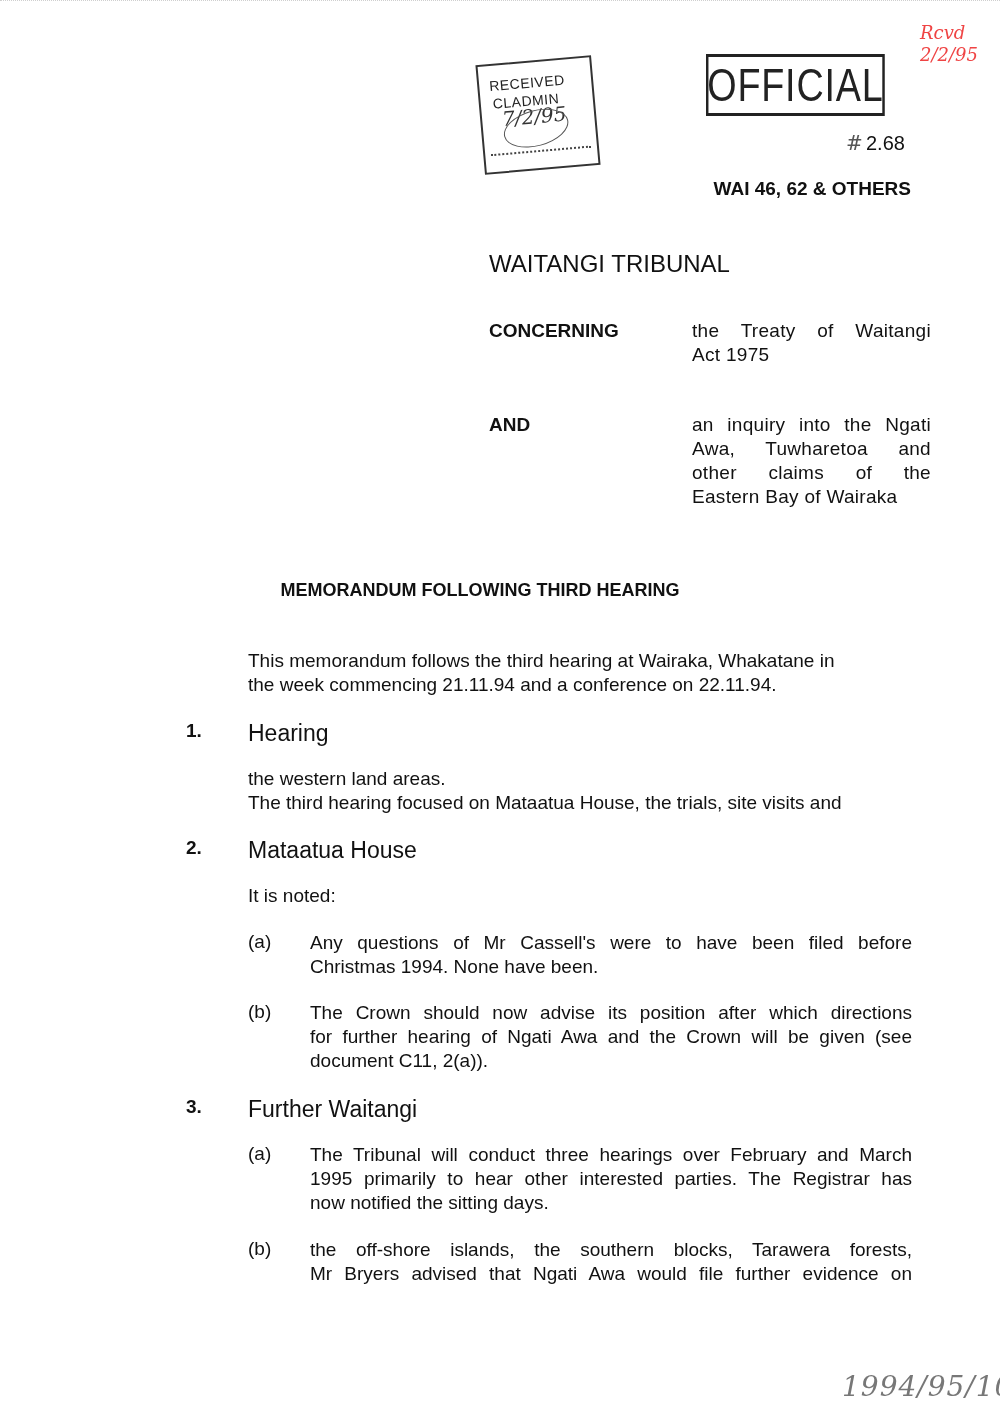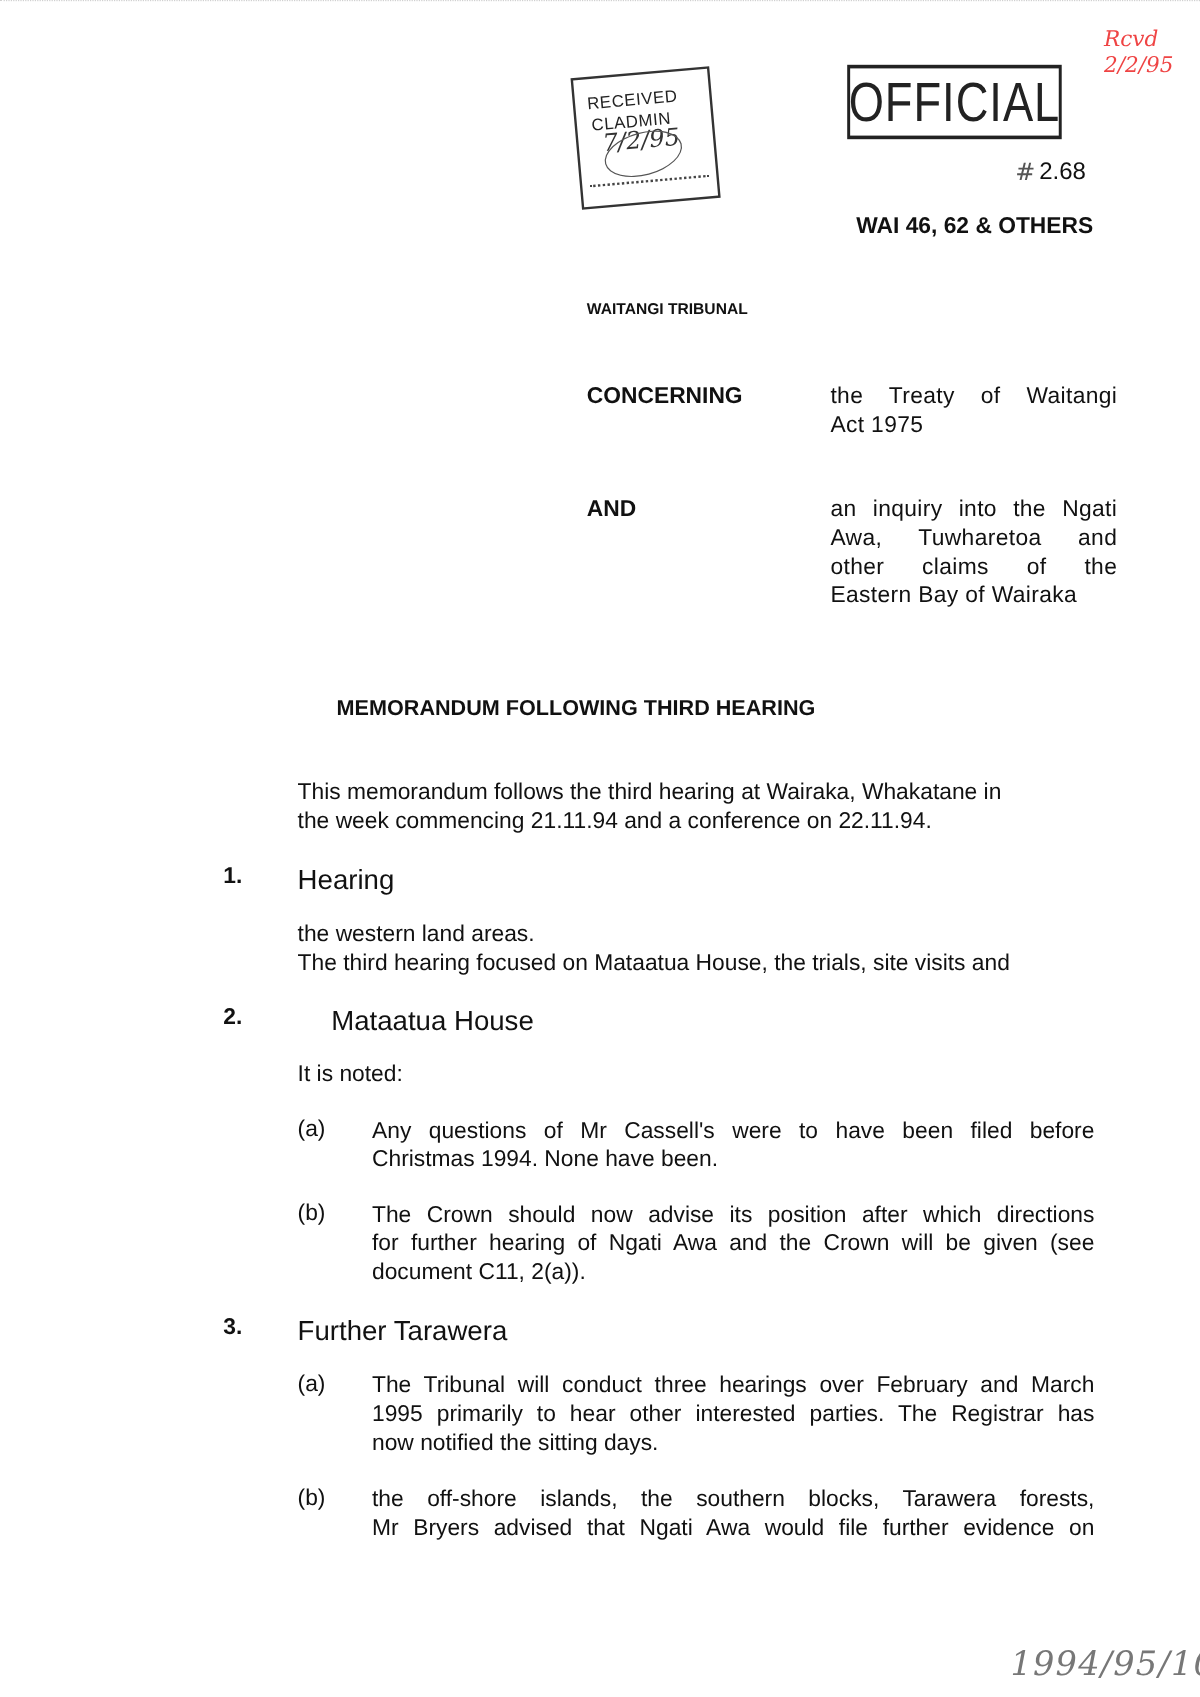--- a/index.html
+++ b/index.html
@@ -19,21 +19,21 @@
                  border: 1.5px solid #555; border-radius: 50%; transform: rotate(-10deg); }
   .official { position: absolute; left: 706px; top: 54px; width: 176px; height: 56px;
               border: 3px solid #222; display: flex; align-items: center; justify-content: center;
               font-family: "Liberation Sans", sans-serif; font-size: 46px; font-weight: normal;
               transform: scaleX(0.82); transform-origin: left center; letter-spacing: 1px; color: #222;
               width: 212px; }
   .hand { font-family: "DejaVu Serif", serif; font-style: italic; color: #ef4444; }
   .docnum { position: absolute; left: 848px; top: 130px; font-size: 20px; }
   .hash { position: absolute; left: 844px; top: 131px; font-size: 20px; color: #555; }
   .wai { position: absolute; right: 89px; top: 178px; font-weight: bold; font-size: 19px; }
-  .tribunal { position: absolute; left: 489px; top: 250px; font-weight: bold; font-size: 13px; }
+  .tribunal { position: absolute; left: 489px; top: 250px; font-weight: normal; font-size: 24px; }
   .label-bold { position: absolute; left: 489px; font-weight: bold; font-size: 19px; }
   .right-col { position: absolute; left: 692px; width: 239px; font-size: 19px; line-height: 24px;
                text-align: justify; letter-spacing: 0.3px; }
   .title { position: absolute; left: 0; width: 1000px; top: 580px; text-align: center;
            font-weight: bold; font-size: 18px; }
   .para { position: absolute; left: 248px; width: 664px; font-size: 19px; line-height: 24px; }
   .num { position: absolute; left: 186px; font-weight: bold; font-size: 19px; }
   .heading { position: absolute; left: 248px; font-weight: normal; font-size: 23px; }
   .sublabel { position: absolute; font-size: 19px; }
   .subtext { position: absolute; font-size: 19px; line-height: 24px; text-align: justify; }
@@ -90,38 +90,38 @@
 </div>
 
 <div class="num" style="top:720px;">1.</div>
 <div class="heading" style="top:720px;">Hearing</div>
 <div class="para" style="top:767px;">
   <div>the western land areas.</div>
   <div>The third hearing focused on Mataatua House, the trials, site visits and</div>
 </div>
 
 <div class="num" style="top:837px;">2.</div>
-<div class="heading" style="top:837px;margin-left:28px;">Mataatua House</div>
+<div class="heading" style="top:837px;">Mataatua House</div>
 <div class="para" style="top:884px;">It is noted:</div>
 
 <div class="sublabel" style="left:248px;top:931px;">(a)</div>
 <div class="subtext" style="left:310px;top:931px;width:602px;">
   <div class="justify-all">Any questions of Mr Cassell's were to have been filed before</div>
   <div>Christmas 1994.  None have been.</div>
 </div>
 
 <div class="sublabel" style="left:248px;top:1001px;">(b)</div>
 <div class="subtext" style="left:310px;top:1001px;width:602px;">
   <div class="justify-all">The Crown should now advise its position after which directions</div>
   <div class="justify-all">for further hearing of Ngati Awa and the Crown will be given (see</div>
   <div>document C11, 2(a)).</div>
 </div>
 
 <div class="num" style="top:1096px;">3.</div>
-<div class="heading" style="top:1096px;">Further Tarawera</div>
+<div class="heading" style="top:1096px;">Further Waitangi</div>
 
 <div class="sublabel" style="left:248px;top:1143px;">(a)</div>
 <div class="subtext" style="left:310px;top:1143px;width:602px;">
   <div class="justify-all">The Tribunal will conduct three hearings over February and March</div>
   <div class="justify-all">1995 primarily to hear other interested parties.  The Registrar has</div>
   <div>now notified the sitting days.</div>
 </div>
 
 <div class="sublabel" style="left:248px;top:1238px;">(b)</div>
 <div class="subtext" style="left:310px;top:1238px;width:602px;">

